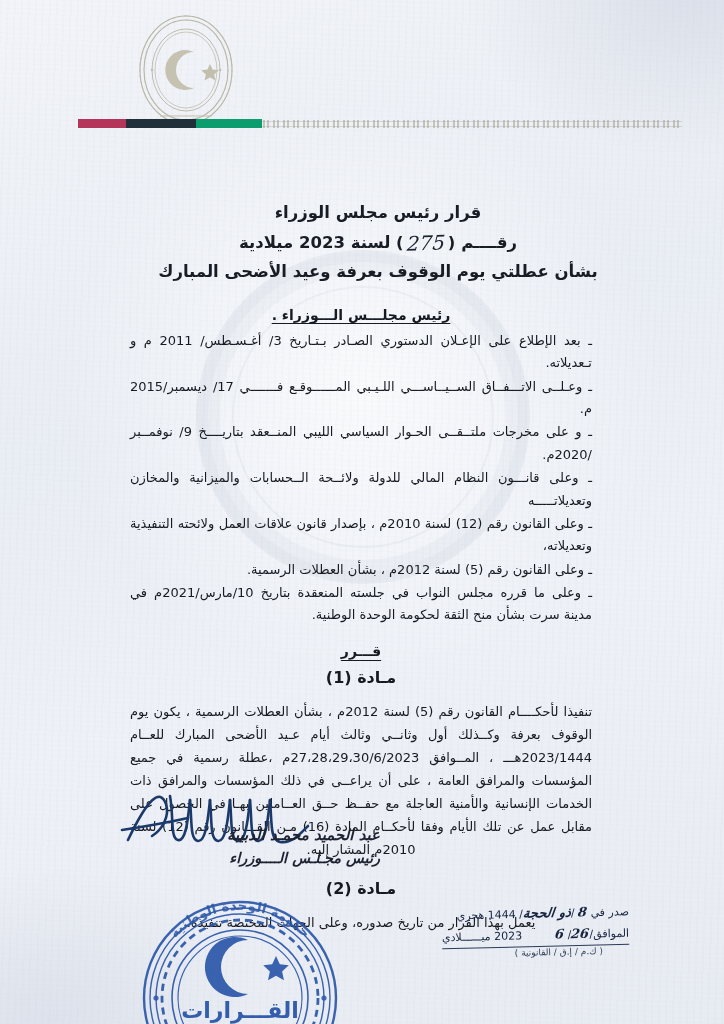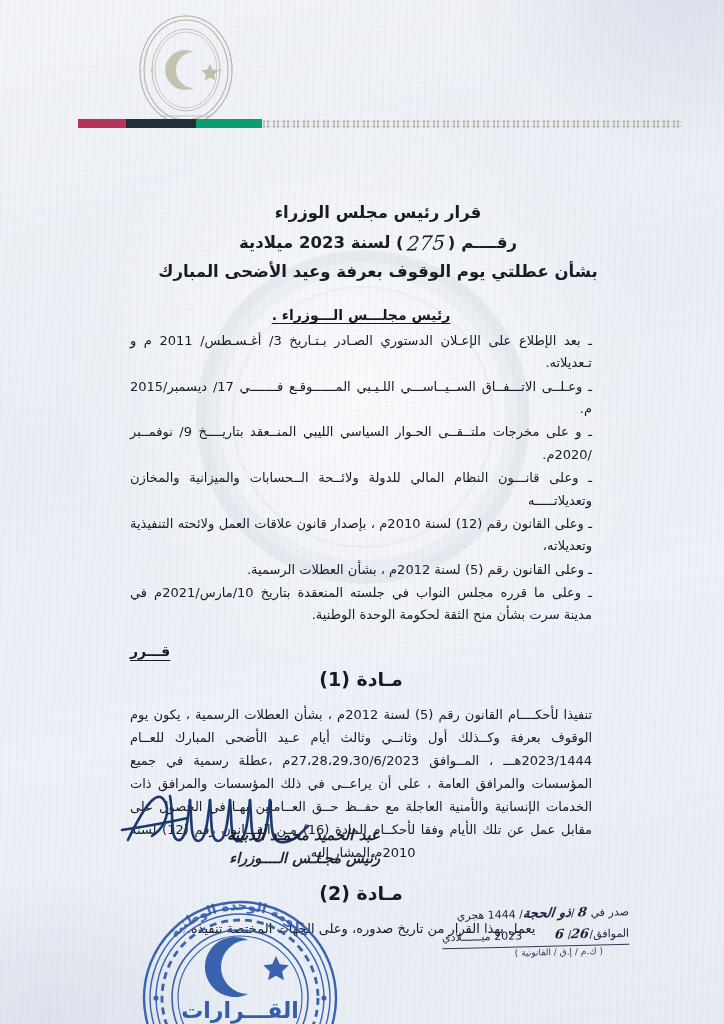--- a/index.html
+++ b/index.html
@@ -123,26 +123,26 @@
     text-decoration:underline;text-underline-offset:3px;
     letter-spacing:1.2px;margin-bottom:7px;
   }
   .clause{
     font-size:13px;line-height:1.72;text-align:justify;
     text-align-last:right;margin:0 0 1px 0;
     letter-spacing:.1px;
   }
   .clause.stretch{text-align-last:justify;}
   .decided{
-    text-align:left;font-size:14px;font-weight:700;
+    text-align:center;font-size:14px;font-weight:700;
     letter-spacing:4px;text-decoration:underline;text-underline-offset:4px;
     margin:16px 0 9px 0;
   }
   .article-head{
-    text-align:center;font-size:19px;font-weight:700;
+    text-align:center;font-size:16px;font-weight:700;
     margin:0 0 6px 0;letter-spacing:.4px;
   }
   .article-body{
     font-size:13px;line-height:1.78;text-align:justify;
     text-align-last:center;letter-spacing:.1px;
   }
   .article-head.second{margin-top:17px;}
   .article-body.second{text-align-last:center;}
 
   

